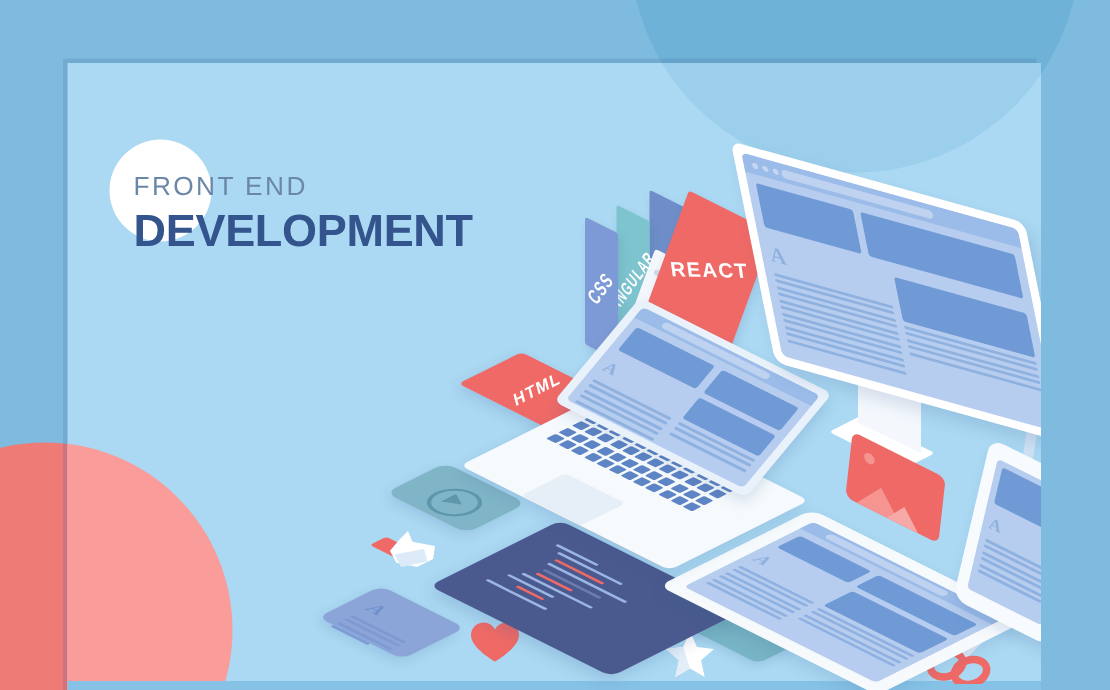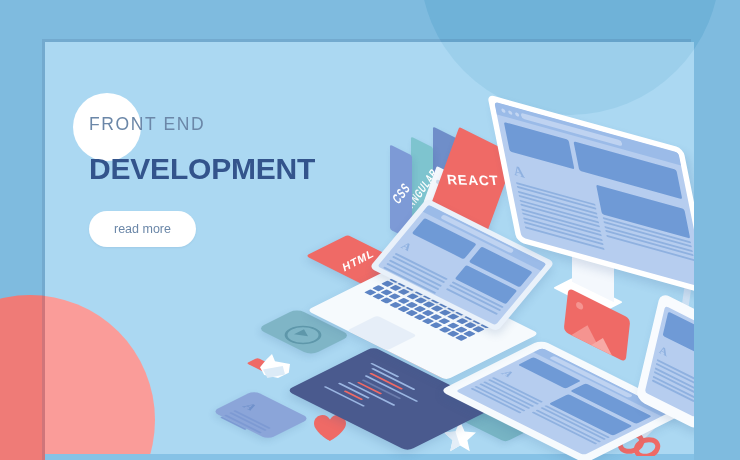--- a/index.html
+++ b/index.html
@@ -52,21 +52,21 @@
     position: relative; z-index: 41;
     font-size: 17.5px; letter-spacing: 1.6px;
     color: #6b87a8; font-weight: 400;
     white-space: nowrap;
   }
   #headline {
     position: relative; z-index: 41;
     font-size: 30px; font-weight: bold;
     letter-spacing: -0.2px;
     color: #33548c;
-    margin-top: 17px;
+    margin-top: 3px;
     white-space: nowrap;
   }
   #blurb {
     position: relative; z-index: 41;
     margin-top: 22px;
     font-size: 12.6px; line-height: 18px;
     color: #7c96b4; width: 200px;
   }
   #read-more {
     position: relative; z-index: 41;
@@ -387,21 +387,20 @@
 
   <div id="card">
     <div id="card-blob-top"></div>
     <div id="card-blob-bottom"></div>
     <div id="desk-shadow"></div>
 
     <div id="white-circle"></div>
     <div id="text-col">
       <div id="eyebrow">FRONT END</div>
       <div id="headline">DEVELOPMENT</div>
-      <button id="read-more">read more</button>
     </div>
 
     <div class="book-stand" id="book-css">
       <span class="book-title">CSS</span>
     </div>
     <div class="book-stand" id="book-angular">
       <span class="book-title">ANGULAR</span>
     </div>
     <div class="book-stand" id="book-react"></div>
     <div id="react-pages">

